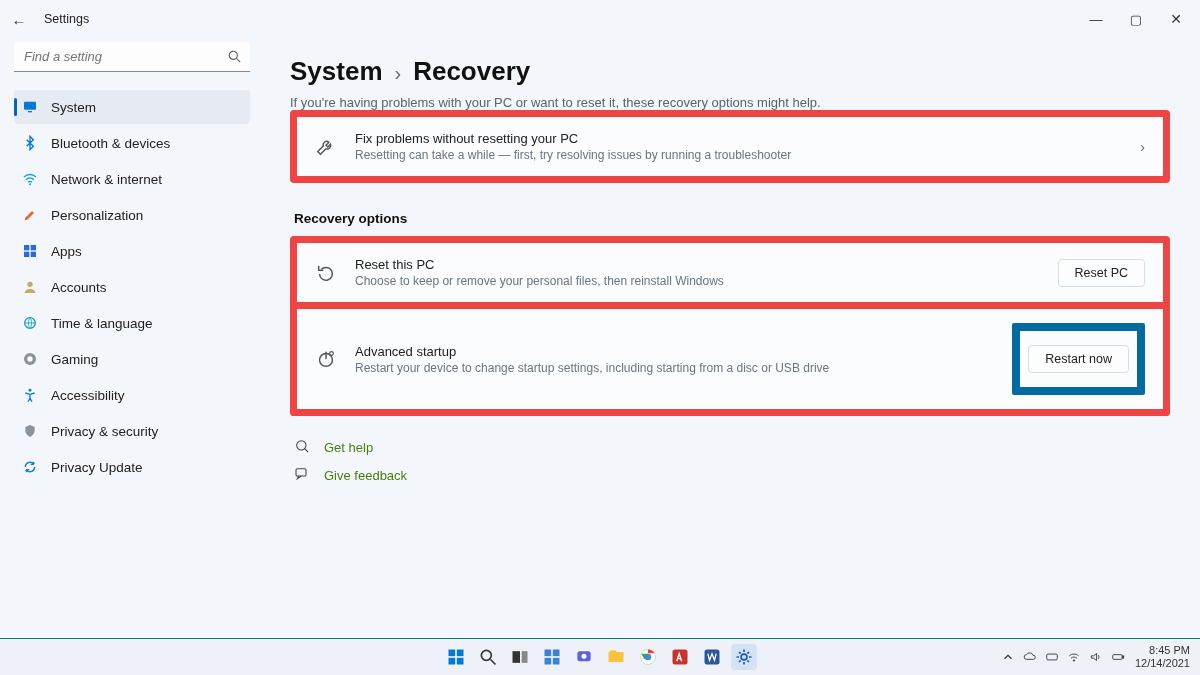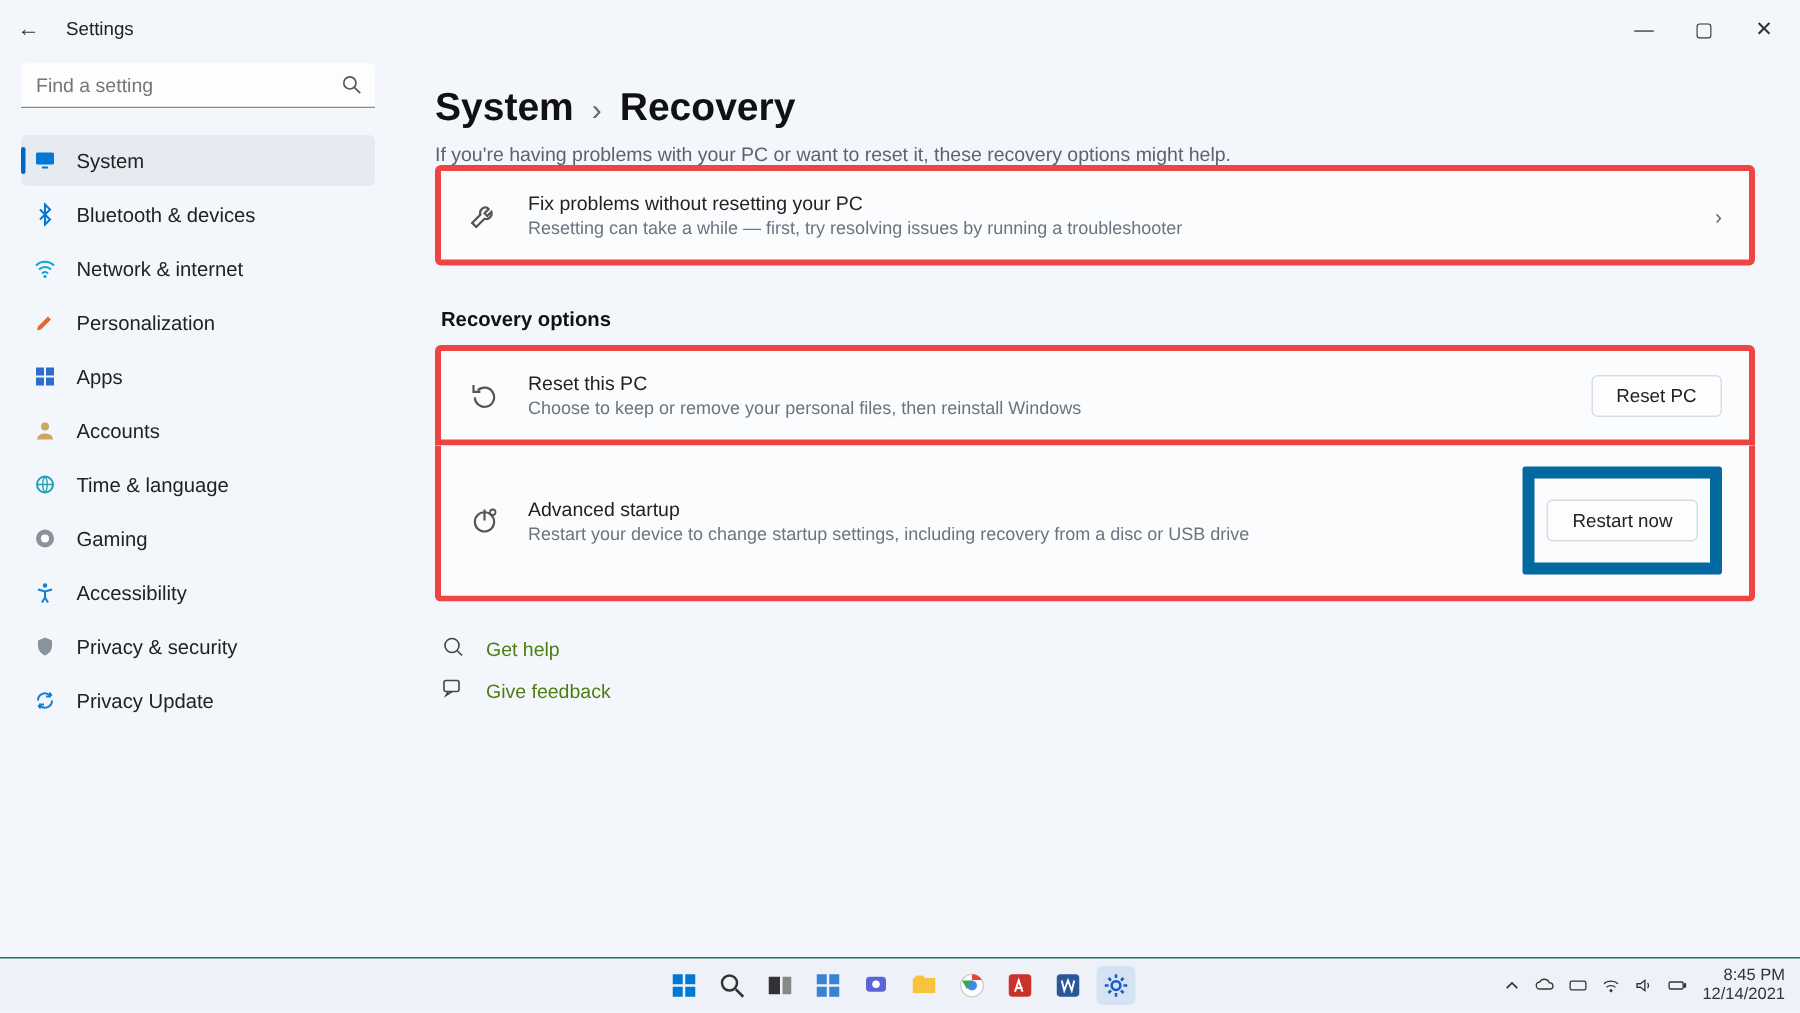--- a/index.html
+++ b/index.html
@@ -11,35 +11,35 @@
   .titlebar .win-controls div { width:40px; height:30px; display:flex; align-items:center; justify-content:center; font-size:13px; color:#333; cursor:pointer;}
   .titlebar .win-controls .close { font-size:14px;}
   .app { display:flex; height:600px; }
   .sidebar { width:260px; padding:4px 10px 0 14px; }
   .profile { display:flex; align-items:center; gap:10px; margin-bottom:14px; padding-left:4px;}
   .avatar { width:44px; height:44px; border-radius:50%; background:radial-gradient(circle at 40% 30%, #e8c8a8 0 22%, #b06a38 22% 40%, #6a2d22 40% 100%);} 
   .profile .info { display:flex; flex-direction:column; }
   .profile .name { font-size:13px; font-weight:600; color:#222; }
   .profile .pill { width:125px; height:10px; background:#fff; border-radius:8px; margin-top:4px;}
   .search { position:relative; margin:0 0 18px 0;}
-  .search input { width:100%; height:30px; border:none; border-bottom:1.5px solid #8a8a8a; background:#fdfdfe; border-radius:4px 4px 0 0; padding:0 30px 0 10px; font-size:13px; outline:none; color:#666;}
+  .search input { width:100%; height:30px; border:none; border-bottom:1.5px solid #8a8a8a; background:#fdfdfe; border-radius:4px 4px 0 0; padding:0 30px 0 10px; font-size:13px; outline:none; color:#666;font-style:italic;}
   .search svg { position:absolute; right:8px; top:7px; width:15px; height:15px; stroke:#555; fill:none;}
   .nav { display:flex; flex-direction:column; gap:2px;}
   .nav-item { display:flex; align-items:center; height:34px; border-radius:4px; padding:0 8px; gap:13px; font-size:13.5px; color:#222; cursor:pointer; position:relative; }
   .nav-item.active { background:#e6ebf2; }
   .nav-item.active::before { content:""; position:absolute; left:0; top:8px; bottom:8px; width:3px; background:#0067c0; border-radius:2px;}
   .nav-icon { width:16px; height:16px; display:flex; align-items:center; justify-content:center;}
   .nav-icon svg { width:16px; height:16px; }
   .main { flex:1; padding:18px 30px 0 30px; }
   .breadcrumb { display:flex; align-items:baseline; gap:12px; margin-bottom:8px;}
   .breadcrumb .root { font-size:26px; font-weight:600; color:#111;}
   .breadcrumb .sep { font-size:20px; color:#666;}
   .breadcrumb .leaf { font-size:26px; font-weight:700; color:#111;}
   .subtitle { font-size:13px; color:#5a6370; }
-  .card { background:#fbfcfe; border:4px solid #ef4444; border-radius:4px; display:flex; align-items:center; padding:14px 18px; gap:18px; }
+  .card { background:#fbfcfe; border:7px solid #ef4444; border-radius:4px; display:flex; align-items:center; padding:14px 18px; gap:18px; }
   .card .ci { width:22px; height:22px; color:#555; flex-shrink:0;}
   .card .ci svg { width:22px; height:22px; stroke:#555; fill:none;}
   .card .ct { flex:1; }
   .card .ct .t1 { font-size:13px; color:#222; }
   .card .ct .t2 { font-size:12px; color:#6b7480; margin-top:2px;}
   .card .chev { color:#666; font-size:14px;}
   .section-label { font-size:13.5px; font-weight:600; color:#111; margin:28px 0 10px 4px;}
   .stack { display:flex; flex-direction:column; border-radius:4px; overflow:visible;}
   .stack .card { border-radius:0; }
   .stack .card:first-child { border-radius:4px 4px 0 0;}
@@ -220,21 +220,21 @@
         <button class="btn">Reset PC</button>
       </div>
       <div class="card">
         <div class="ci"><svg viewBox="0 0 24 24">
               <circle cx="12" cy="13" r="7" stroke-width="1.6"></circle>
               <line x1="12" y1="4" x2="12" y2="12" stroke-width="1.6"></line>
               <circle cx="18" cy="6" r="2" stroke-width="1.3"></circle>
             </svg></div>
         <div class="ct">
           <div class="t1">Advanced startup</div>
-          <div class="t2">Restart your device to change startup settings, including recovery from a disc or USB drive</div>
+          <div class="t2">Restart your device to change startup settings, including starting from a disc or USB drive</div>
         </div>
         <div class="highlight">
           <button class="btn">Restart now</button>
         </div>
       </div>
     </div>
 
     <div class="links">
       <div class="link-row">
         <span class="li"><svg viewBox="0 0 24 24">

